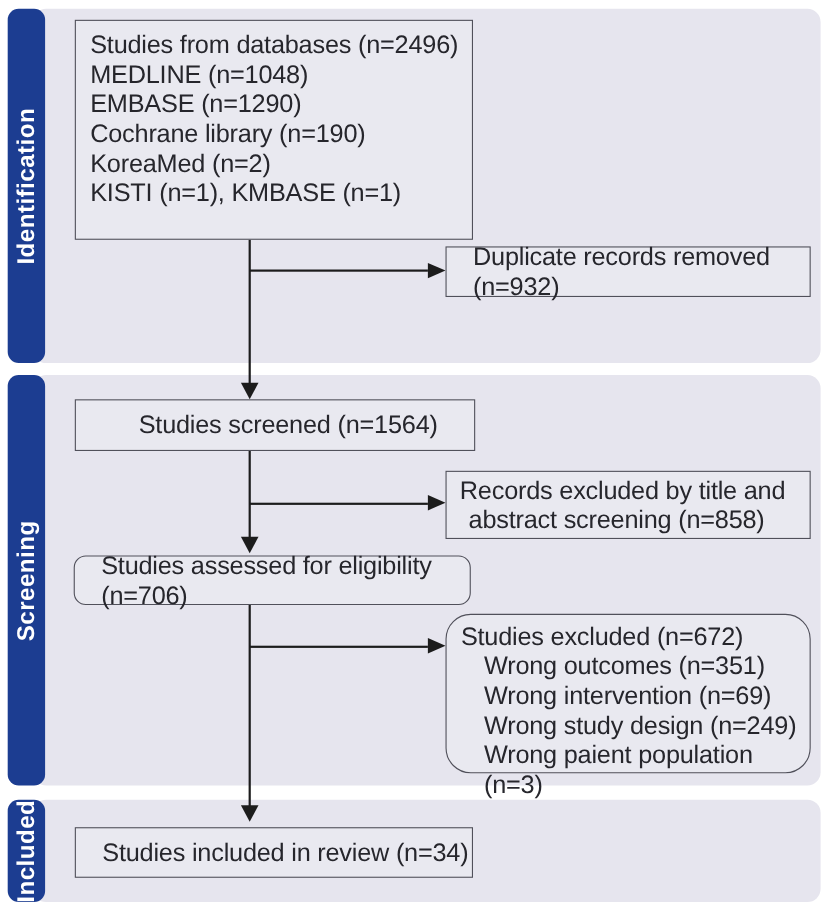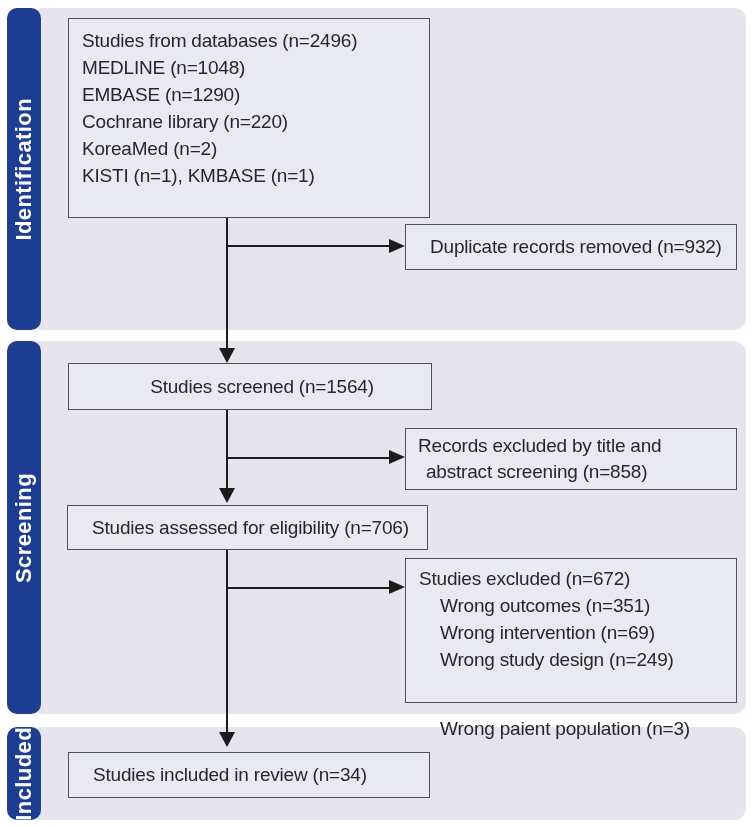--- a/index.html
+++ b/index.html
@@ -21,21 +21,21 @@
   .tab .vtext{
     writing-mode:vertical-rl;transform:rotate(180deg);
     color:#ffffff;font-weight:bold;font-size:22px;letter-spacing:.4px;
     white-space:nowrap;
   }
   
   .box{
     position:absolute;box-sizing:border-box;
     border:1.5px solid var(--box-border,#50505a);
     background:rgba(255,255,255,0.15);
-    font-size:19px;letter-spacing:-0.2px;color:var(--text,#26262c);
+    font-size:23px;letter-spacing:-0.2px;color:var(--text,#26262c);
   }
   .box.single{display:flex;align-items:center;padding-left:24px;}
   .box.multi{padding:8px 8px 0 13px;line-height:27px;}
   .box.multi .indent{display:block;}
   .box.two{padding:4px 20px 0 12px;line-height:26px;}
   .box.two .wrap2{display:block;padding-left:8px;}
   
   .vline{position:absolute;width:1.5px;background:var(--arrow,#1c1c1c);}
   .hline{position:absolute;height:1.5px;background:var(--arrow,#1c1c1c);}
   .arr-down{
@@ -80,47 +80,47 @@
 
   <div class="vline" style="left:226px;top:550px;height:183px;"></div>
   <div class="arr-down" style="left:219px;top:732px;"></div>
   <div class="hline" style="left:227px;top:587px;width:162px;"></div>
   <div class="arr-right" style="left:389px;top:580px;"></div>
 
   <div class="box multi" style="left:68px;top:18px;width:362px;height:200px;">
     <span>Studies from databases (n=2496)</span>
     <span class="indent">MEDLINE (n=1048)</span>
     <span class="indent">EMBASE (n=1290)</span>
-    <span class="indent">Cochrane library (n=220)</span>
+    <span class="indent">Cochrane library (n=190)</span>
     <span class="indent">KoreaMed (n=2)</span>
     <span class="indent">KISTI (n=1), KMBASE (n=1)</span>
   </div>
 
   <div class="box single" style="left:405px;top:224px;width:332px;height:46px;">
     <span>Duplicate records removed (n=932)</span>
   </div>
 
   <div class="box single" style="left:68px;top:363px;width:364px;height:47px;justify-content:center;">
     <span>Studies screened (n=1564)</span>
   </div>
 
   <div class="box two" style="left:405px;top:428px;width:332px;height:62px;">
     <span>Records excluded by title and</span>
     <span class="wrap2">abstract screening (n=858)</span>
   </div>
 
-  <div class="box single" style="left:67px;top:505px;width:361px;height:45px;">
+  <div class="box single" style="left:67px;top:505px;width:361px;height:45px;border-radius:11px;">
     <span>Studies assessed for eligibility (n=706)</span>
   </div>
 
-  <div class="box multi" style="left:405px;top:558px;width:332px;height:145px;padding-top:6px;">
+  <div class="box multi" style="left:405px;top:558px;width:332px;height:145px;padding-top:6px;border-radius:23px;">
     <span>Studies excluded (n=672)</span>
     <span class="indent" style="margin-left:21px;">Wrong outcomes (n=351)</span>
     <span class="indent" style="margin-left:21px;">Wrong intervention (n=69)</span>
     <span class="indent" style="margin-left:21px;">Wrong study design (n=249)</span>
-    <span class="indent" style="margin-left:21px;margin-top:42px;">Wrong paient population (n=3)</span>
+    <span class="indent" style="margin-left:21px;">Wrong paient population (n=3)</span>
   </div>
 
   <div class="box single" style="left:68px;top:752px;width:362px;height:46px;text-align:right;">
     <span>Studies included in review (n=34)</span>
   </div>
 
 </div>
 
 </body></html>

